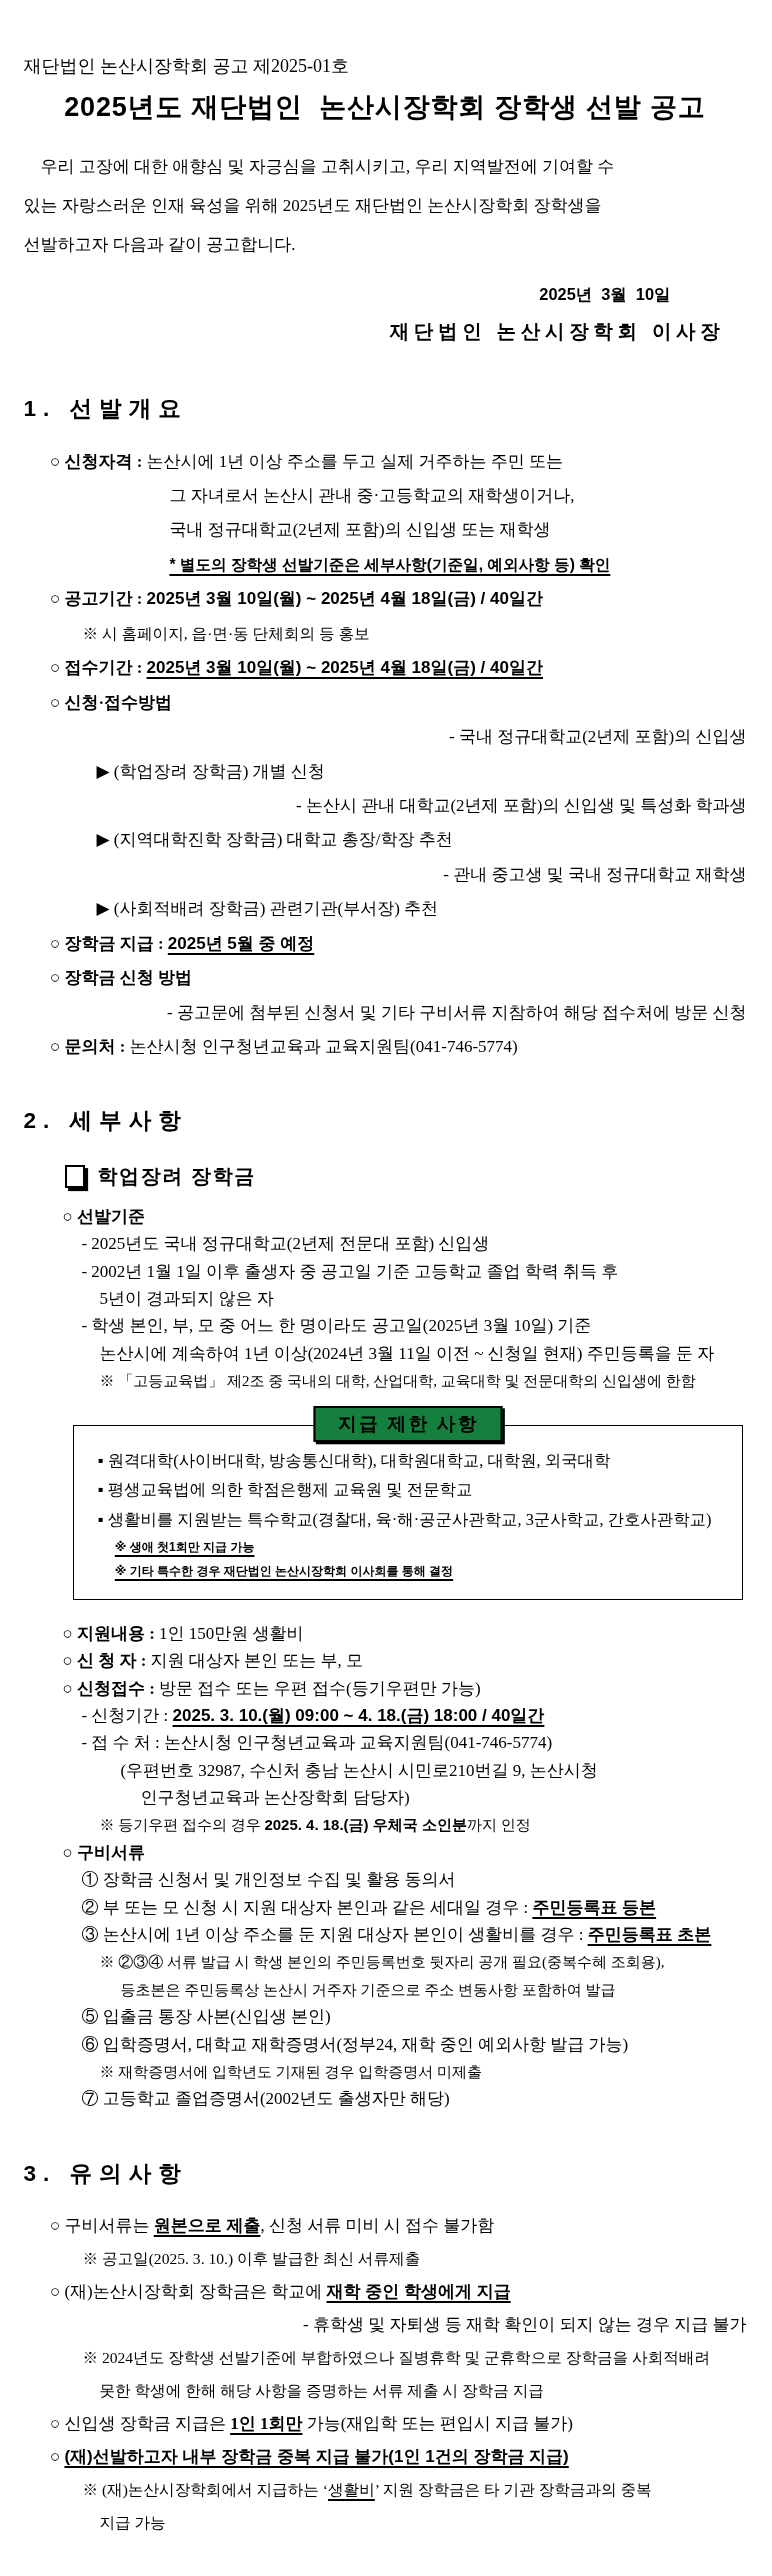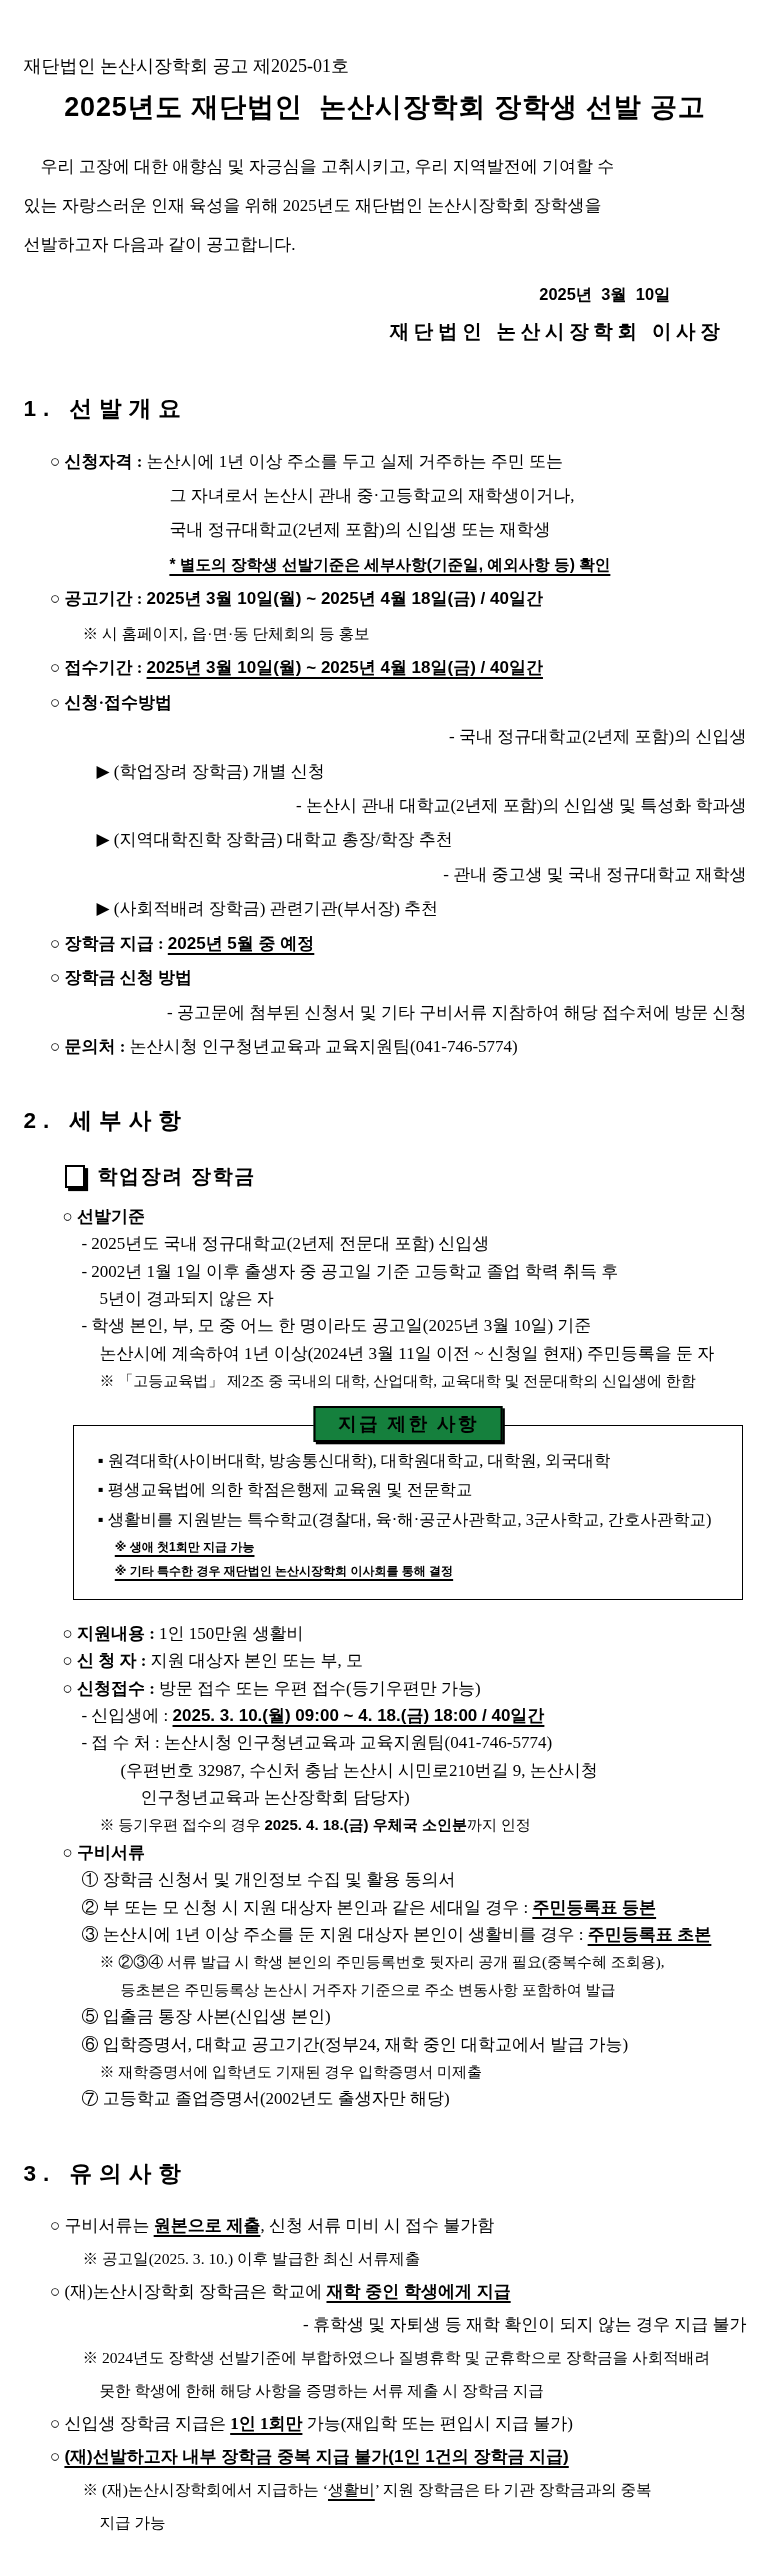--- a/index.html
+++ b/index.html
@@ -129,34 +129,34 @@
       <div class="line"><span>▪ 원격대학(사이버대학, 방송통신대학), 대학원대학교, 대학원, 외국대학</span></div>
       <div class="line"><span>▪ 평생교육법에 의한 학점은행제 교육원 및 전문학교</span></div>
       <div class="line"><span>▪ 생활비를 지원받는 특수학교(경찰대, 육·해·공군사관학교, 3군사학교, 간호사관학교)</span></div>
       <div class="line bnote"><span class="sans b u">※ 생애 첫1회만 지급 가능</span></div>
       <div class="line bnote"><span class="sans b u">※ 기타 특수한 경우 재단법인 논산시장학회 이사회를 통해 결정</span></div>
     </div>
 
     <div class="line p50"><span class="b">○ 지원내용 : </span><span>1인 150만원 생활비</span></div>
     <div class="line p50"><span class="b">○ 신 청 자 : </span><span>지원 대상자 본인 또는 부, 모</span></div>
     <div class="line p50"><span class="b">○ 신청접수 : </span><span>방문 접수 또는 우편 접수(등기우편만 가능)</span></div>
-    <div class="line p74"><span>- 신입생에 : </span><span class="sans b u">2025. 3. 10.(월) 09:00 ~ 4. 18.(금) 18:00 / 40일간</span></div>
+    <div class="line p74"><span>- 신청기간 : </span><span class="sans b u">2025. 3. 10.(월) 09:00 ~ 4. 18.(금) 18:00 / 40일간</span></div>
     <div class="line p74"><span>- 접 수 처 : </span><span>논산시청 인구청년교육과 교육지원팀(041-746-5774)</span></div>
     <div class="line p124"><span>(우편번호 32987, 수신처 충남 논산시 시민로210번길 9, 논산시청</span></div>
     <div class="line p150"><span>인구청년교육과 논산장학회 담당자)</span></div>
     <div class="line p98"><span class="small">※ 등기우편 접수의 경우 </span><span class="small sans b">2025. 4. 18.(금) 우체국 소인분</span><span class="small">까지 인정</span></div>
 
     <div class="line p50"><span class="b">○ 구비서류</span></div>
     <div class="line p74"><span>① 장학금 신청서 및 개인정보 수집 및 활용 동의서</span></div>
     <div class="line p74"><span>② 부 또는 모 신청 시 지원 대상자 본인과 같은 세대일 경우 : </span><span class="sans b u">주민등록표 등본</span></div>
     <div class="line p74"><span>③ 논산시에 1년 이상 주소를 둔 지원 대상자 본인이 생활비를 경우 : </span><span class="sans b u">주민등록표 초본</span></div>
     <div class="line p98"><span class="small">※ ②③④ 서류 발급 시 학생 본인의 주민등록번호 뒷자리 공개 필요(중복수혜 조회용),</span></div>
     <div class="line p124"><span class="small">등초본은 주민등록상 논산시 거주자 기준으로 주소 변동사항 포함하여 발급</span></div>
     <div class="line p74"><span>⑤ 입출금 통장 사본(신입생 본인)</span></div>
-    <div class="line p74"><span>⑥ 입학증명서, 대학교 공고기간(정부24, 재학 중인 대학교에서 발급 가능)</span></div>
+    <div class="line p74"><span>⑥ 입학증명서, 대학교 재학증명서(정부24, 재학 중인 예외사항 발급 가능)</span></div>
     <div class="line p98"><span class="small">※ 재학증명서에 입학년도 기재된 경우 입학증명서 미제출</span></div>
     <div class="line p74"><span>⑦ 고등학교 졸업증명서(2002년도 출생자만 해당)</span></div>
   </div>
 
   <div class="s3">
     <div class="h-sec">3. 유의사항</div>
 
     <div class="line p34"><span>○ 구비서류는 </span><span class="sans b u">원본으로 제출</span><span>, 신청 서류 미비 시 접수 불가함</span></div>
     <div class="line p76"><span class="sm20">※ 공고일(2025. 3. 10.) 이후 발급한 최신 서류제출</span></div>
 

